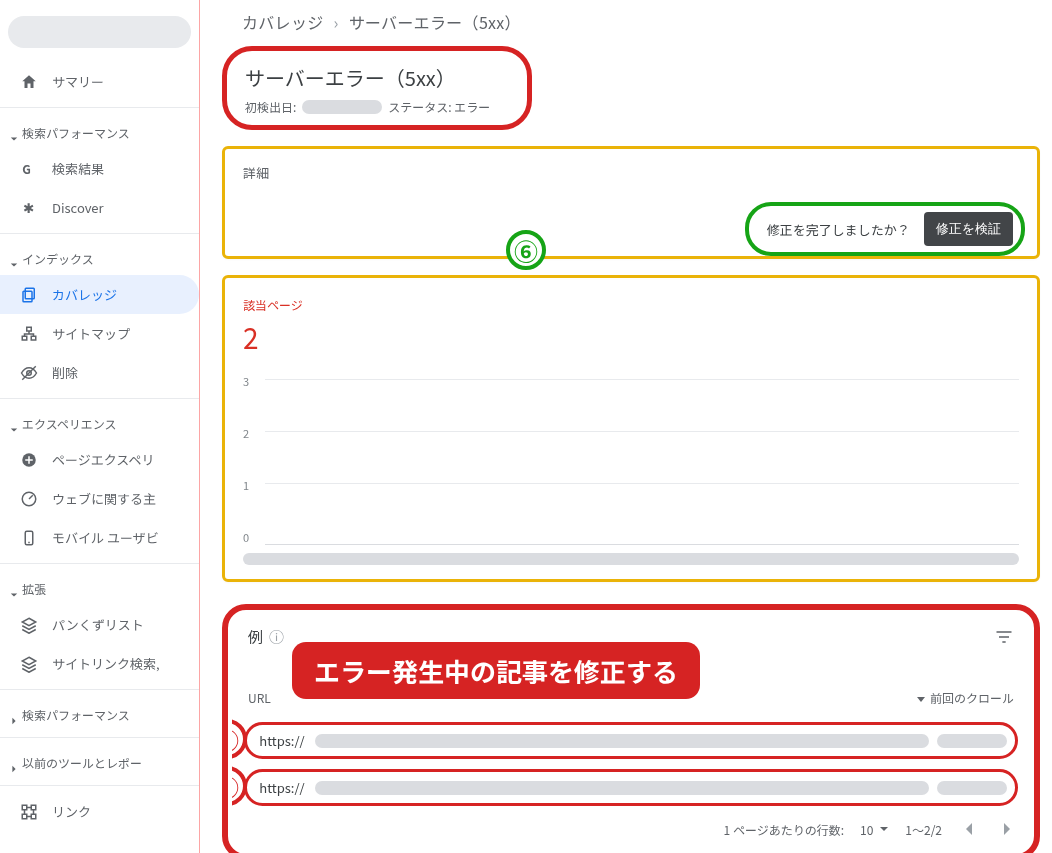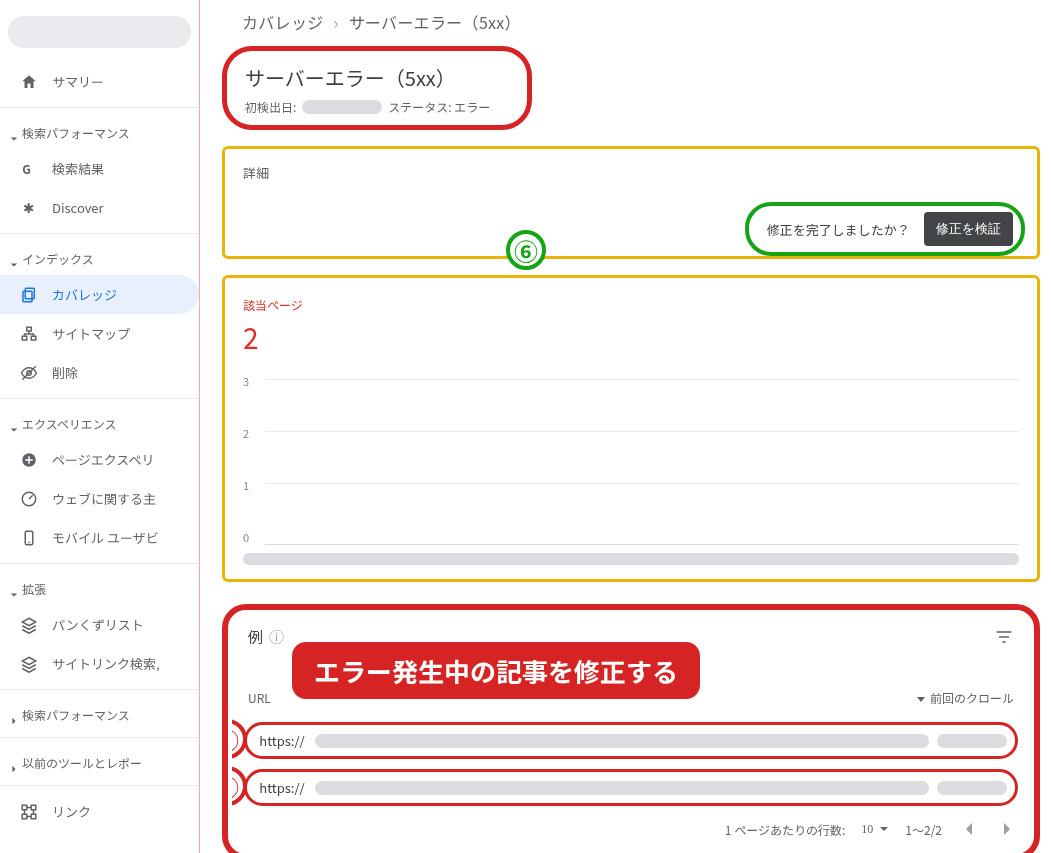--- a/index.html
+++ b/index.html
@@ -588,21 +588,21 @@
           <div class="row-step">
               <div class="step-circle red">⑤</div>
             </div>
           <span class="url-prefix">https://</span>
           <span class="url-blur"></span>
           <span class="date-blur"></span>
         </div>
 
         <div class="pager">
           <span>1 ページあたりの行数:</span>
-          <span style="display:flex;align-items:center;gap:6px;font-family:Liberation Serif, serif;">
+          <span style="display:flex;align-items:center;gap:6px;">
             <span>10</span>
             <svg width="10" height="10" viewBox="0 0 10 10" fill="currentColor">
                 <path d="M1 3l4 4 4-4z"></path>
               </svg>
           </span>
           <span>1～2/2</span>
           <span class="chev-btn">
               <svg width="10" height="14" viewBox="0 0 10 14" fill="currentColor">
                 <path d="M8 1L2 7l6 6z"></path>
               </svg>

